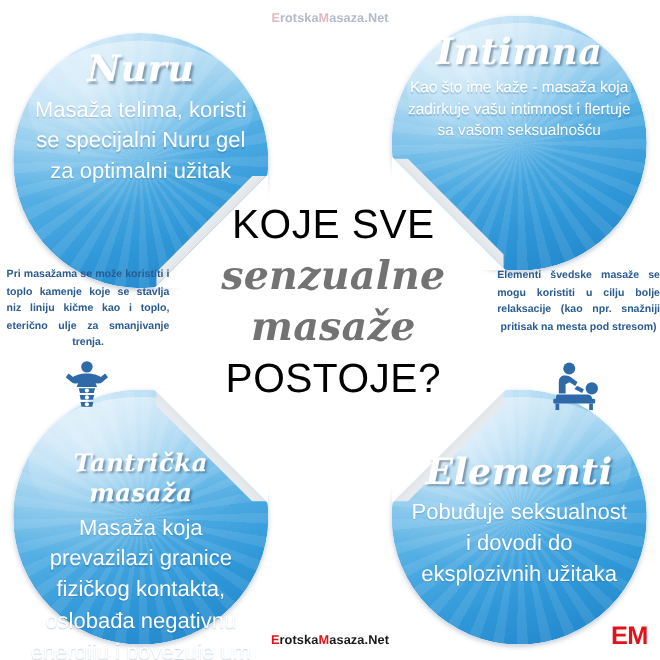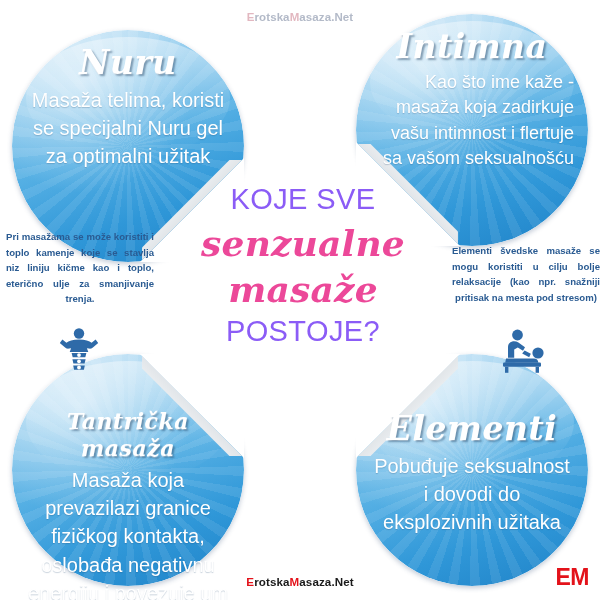--- a/index.html
+++ b/index.html
@@ -153,63 +153,63 @@
   #sticker-nuru .s-text      { padding-top: 16px; }
   #sticker-intimna .s-text   { padding-top: 16px; }
   #sticker-tantricka .s-text { padding-top: 54px; }
   #sticker-erotska .s-text   { padding-top: 58px; }
 
   #sticker-nuru .s-title      { font-size: 33px; }
   #sticker-intimna .s-title   { font-size: 33px; }
   #sticker-tantricka .s-title { font-size: 22px; line-height: 1.22; }
   #sticker-erotska .s-title   { font-size: 33px; }
 
-  #sticker-intimna .s-body   { font-size: 18px; max-width: 214px; text-align: right; }
+  #sticker-intimna .s-body   { font-size: 14px; max-width: 214px; }
   #sticker-tantricka .s-body { font-size: 20px; max-width: 214px; margin-top: 4px; }
 
   
   #center-block {
     position: absolute;
     left: 180px;
     top: 184px;
     width: 246px;
     text-align: center;
     z-index: 30;
   }
   .c-line1, .c-line4 {
     font-family: "Liberation Sans", sans-serif;
-    font-size: 29px;
-    color: #8b5cf6;
+    font-size: 37px;
+    color: #000000;
     letter-spacing: 0.4px;
     line-height: 1.06;
   }
   .c-line2, .c-line3 {
     font-family: "DejaVu Serif", serif;
     font-style: italic;
     font-weight: bold;
-    color: #ec4899;
+    color: #737373;
     letter-spacing: 0.2px;
   }
   .c-line2 { font-size: 36px; line-height: 1.25; margin-top: 6px; }
   .c-line3 { font-size: 36px; line-height: 1.22; margin-top: 2px; }
   .c-line4 { margin-top: 4px; }
 
   
   .side-note {
     position: absolute;
     width: 148px;
     z-index: 30;
     color: #2a5b92;
     font-size: 9.6px;
     line-height: 1.62;
     font-weight: bold;
     text-align: justify;
     text-align-last: center;
   }
-  #note-left  { left: 6px;   top: 229px; }
+  #note-left  { left: 6px;   top: 242px; }
   #note-right { left: 452px; top: 243px; }
 
   .side-icon {
     position: absolute;
     z-index: 30;
     width: 62px;
     height: 46px;
   }
   #icon-left  { left: 48px;  top: 327px; }
   #icon-right { left: 494px; top: 328px; }

